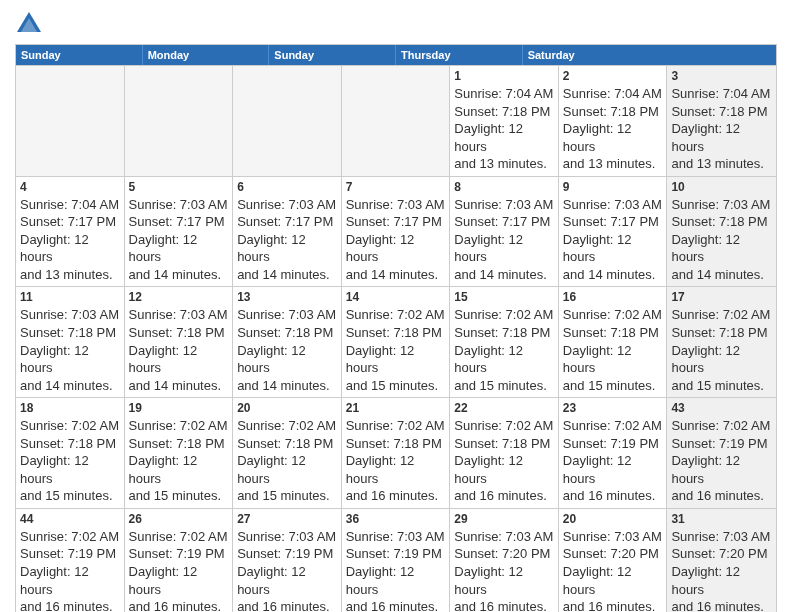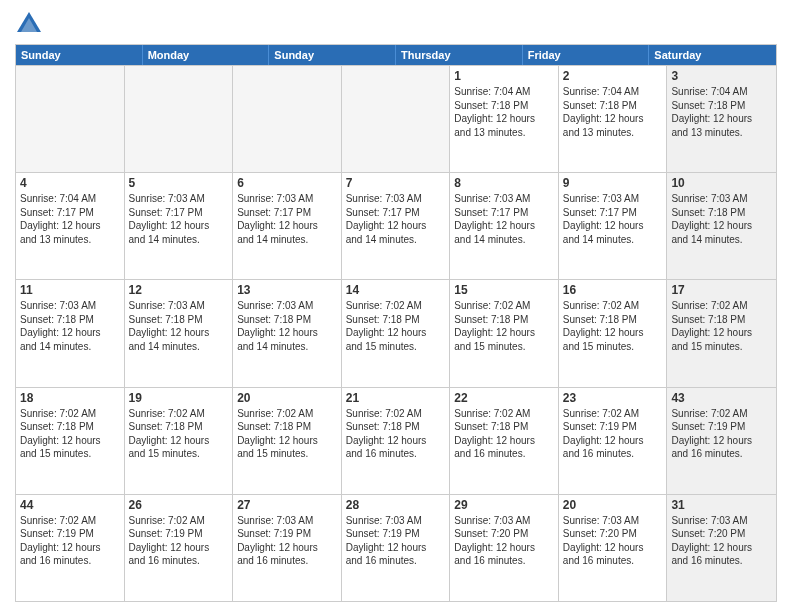--- a/index.html
+++ b/index.html
@@ -104,21 +104,21 @@
     .cal-cell.empty { background: #f5f5f5; }
     .cal-cell.shaded { background: #f0f0f0; }
     .day-num {
       font-size: 12px;
       font-weight: bold;
       color: #333;
       margin-bottom: 2px;
       display: block;
     }
     .day-info {
-      font-size: 10px;
+      font-size: 13px;
       color: #333;
       line-height: 1.35;
     }
   </style>
 </head>
 <body>
 
 <div class="page">
   <div class="header">
     <div class="logo">
@@ -136,21 +136,20 @@
       <div class="location"></div>
     </div>
   </div>
 
   <div class="calendar">
     <div class="cal-header">
     <div class="cal-header-cell">Sunday</div>
         <div class="cal-header-cell">Monday</div>
         <div class="cal-header-cell">Sunday</div>
         <div class="cal-header-cell">Thursday</div>
-        <div class="cal-header-cell">Friday</div>
         <div class="cal-header-cell">Saturday</div>
       </div>
     <div class="cal-body">
     <div class="cal-row">
           <div class="cal-cell empty"></div>
           <div class="cal-cell empty"></div>
           <div class="cal-cell empty"></div>
           <div class="cal-cell empty"></div>
           <div class="cal-cell">
             <span class="day-num">1</span>
@@ -343,21 +342,21 @@
 and 16 minutes.</div>
           </div>
           <div class="cal-cell">
             <span class="day-num">27</span>
             <div class="day-info" style="white-space: pre-line;">Sunrise: 7:03 AM
 Sunset: 7:19 PM
 Daylight: 12 hours
 and 16 minutes.</div>
           </div>
           <div class="cal-cell">
-            <span class="day-num">28</span>
+            <span class="day-num">36</span>
             <div class="day-info" style="white-space: pre-line;">Sunrise: 7:03 AM
 Sunset: 7:19 PM
 Daylight: 12 hours
 and 16 minutes.</div>
           </div>
           <div class="cal-cell">
             <span class="day-num">29</span>
             <div class="day-info" style="white-space: pre-line;">Sunrise: 7:03 AM
 Sunset: 7:20 PM
 Daylight: 12 hours

